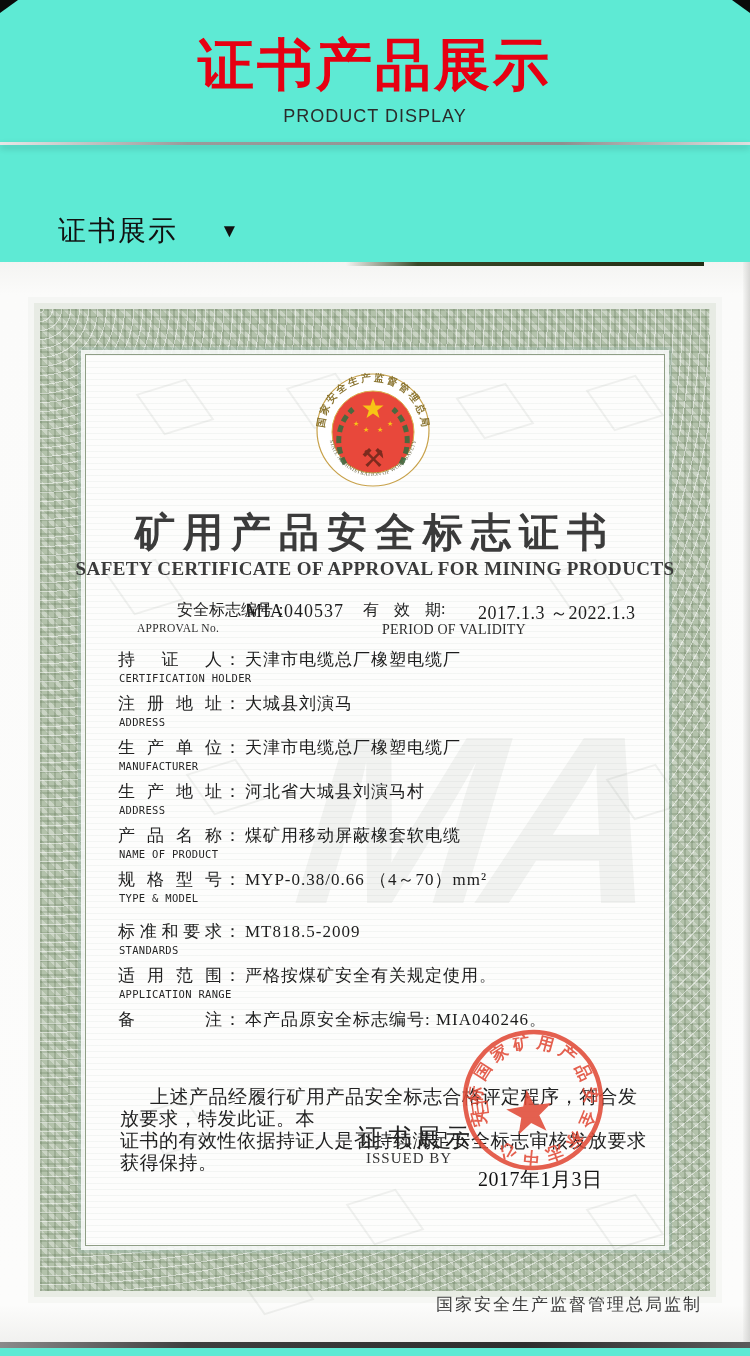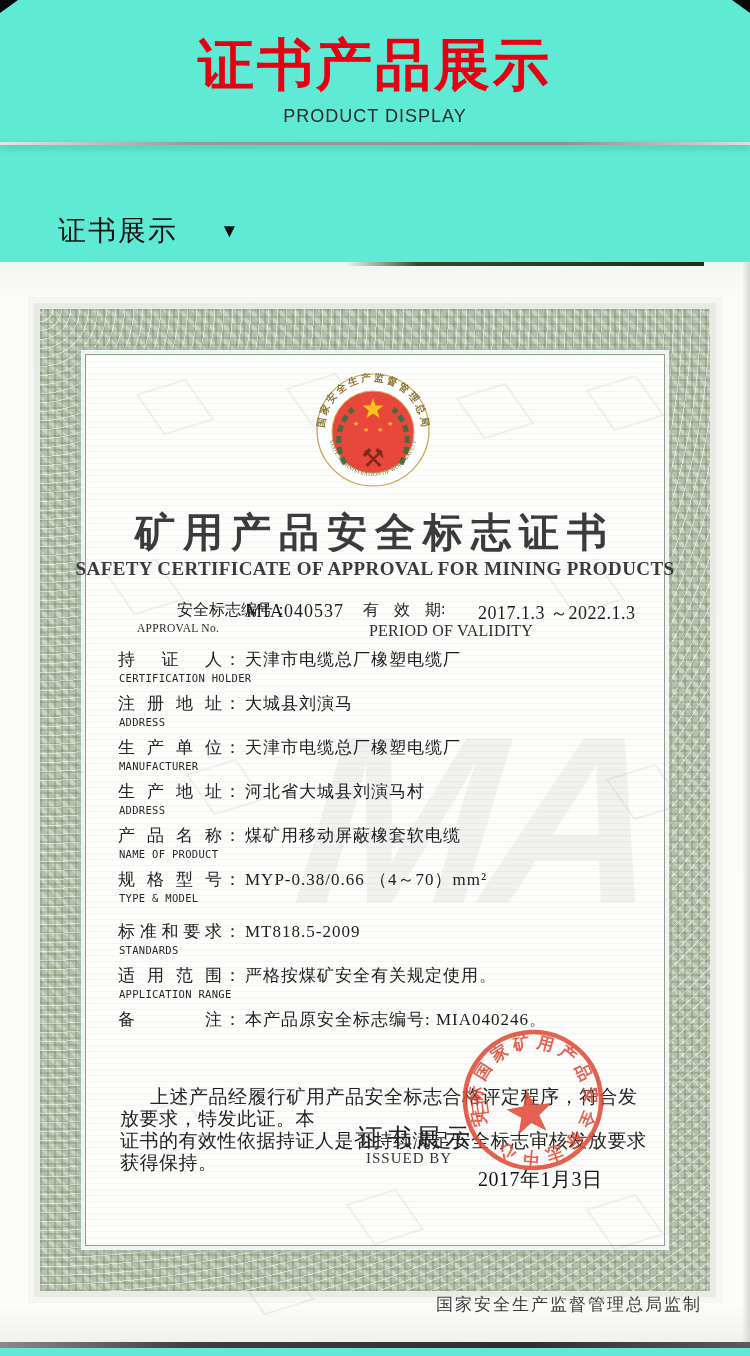--- a/index.html
+++ b/index.html
@@ -66,21 +66,21 @@
   .cert-title{left:0;width:750px;top:243px;text-align:center;font-size:40px;font-weight:700;
         letter-spacing:8px;padding-left:0;box-sizing:border-box;color:#3b3b3b;}
   .cert-sub{left:0;width:750px;top:296px;text-align:center;font-size:19px;font-weight:700;
         letter-spacing:.4px;color:#3b3b3b;}
   .ap-label{left:137px;top:338px;font-size:16px;color:#222;}
   .ap-label .jl{width:96px;margin-left:40px;}
   .ap-sub{left:137px;top:360px;font-size:11.5px;letter-spacing:.3px;color:#2c2c2c;}
   .ap-value{left:246px;top:339px;font-size:18px;letter-spacing:1px;color:#1c1c1c;}
   .vd-label{left:363px;top:338px;font-size:16px;color:#222;}
   .vd-label .jl{width:78px;}
-  .vd-sub{left:369px;top:360px;font-size:16px;letter-spacing:.2px;color:#2c2c2c;}
+  .vd-sub{left:382px;top:360px;font-size:14px;letter-spacing:.2px;color:#2c2c2c;}
   .vd-value{left:478px;top:339px;font-size:18px;letter-spacing:.5px;color:#1c1c1c;}
   .jl{display:inline-block;text-align:justify;text-align-last:justify;vertical-align:top;}
   .fields{left:118px;top:387px;width:545px;}
   .frow{margin-bottom:8px;}
   .frow.gap{margin-top:16px;}
   .fline{font-size:17px;color:#222;line-height:22px;white-space:nowrap;}
   .flabel{width:104px;}
   .fcolon{margin:0 4px 0 2px;}
   .fvalue{color:#1c1c1c;letter-spacing:1px;}
   .fsub{font-family:"DejaVu Sans Mono",monospace;font-size:10.5px;letter-spacing:.3px;

